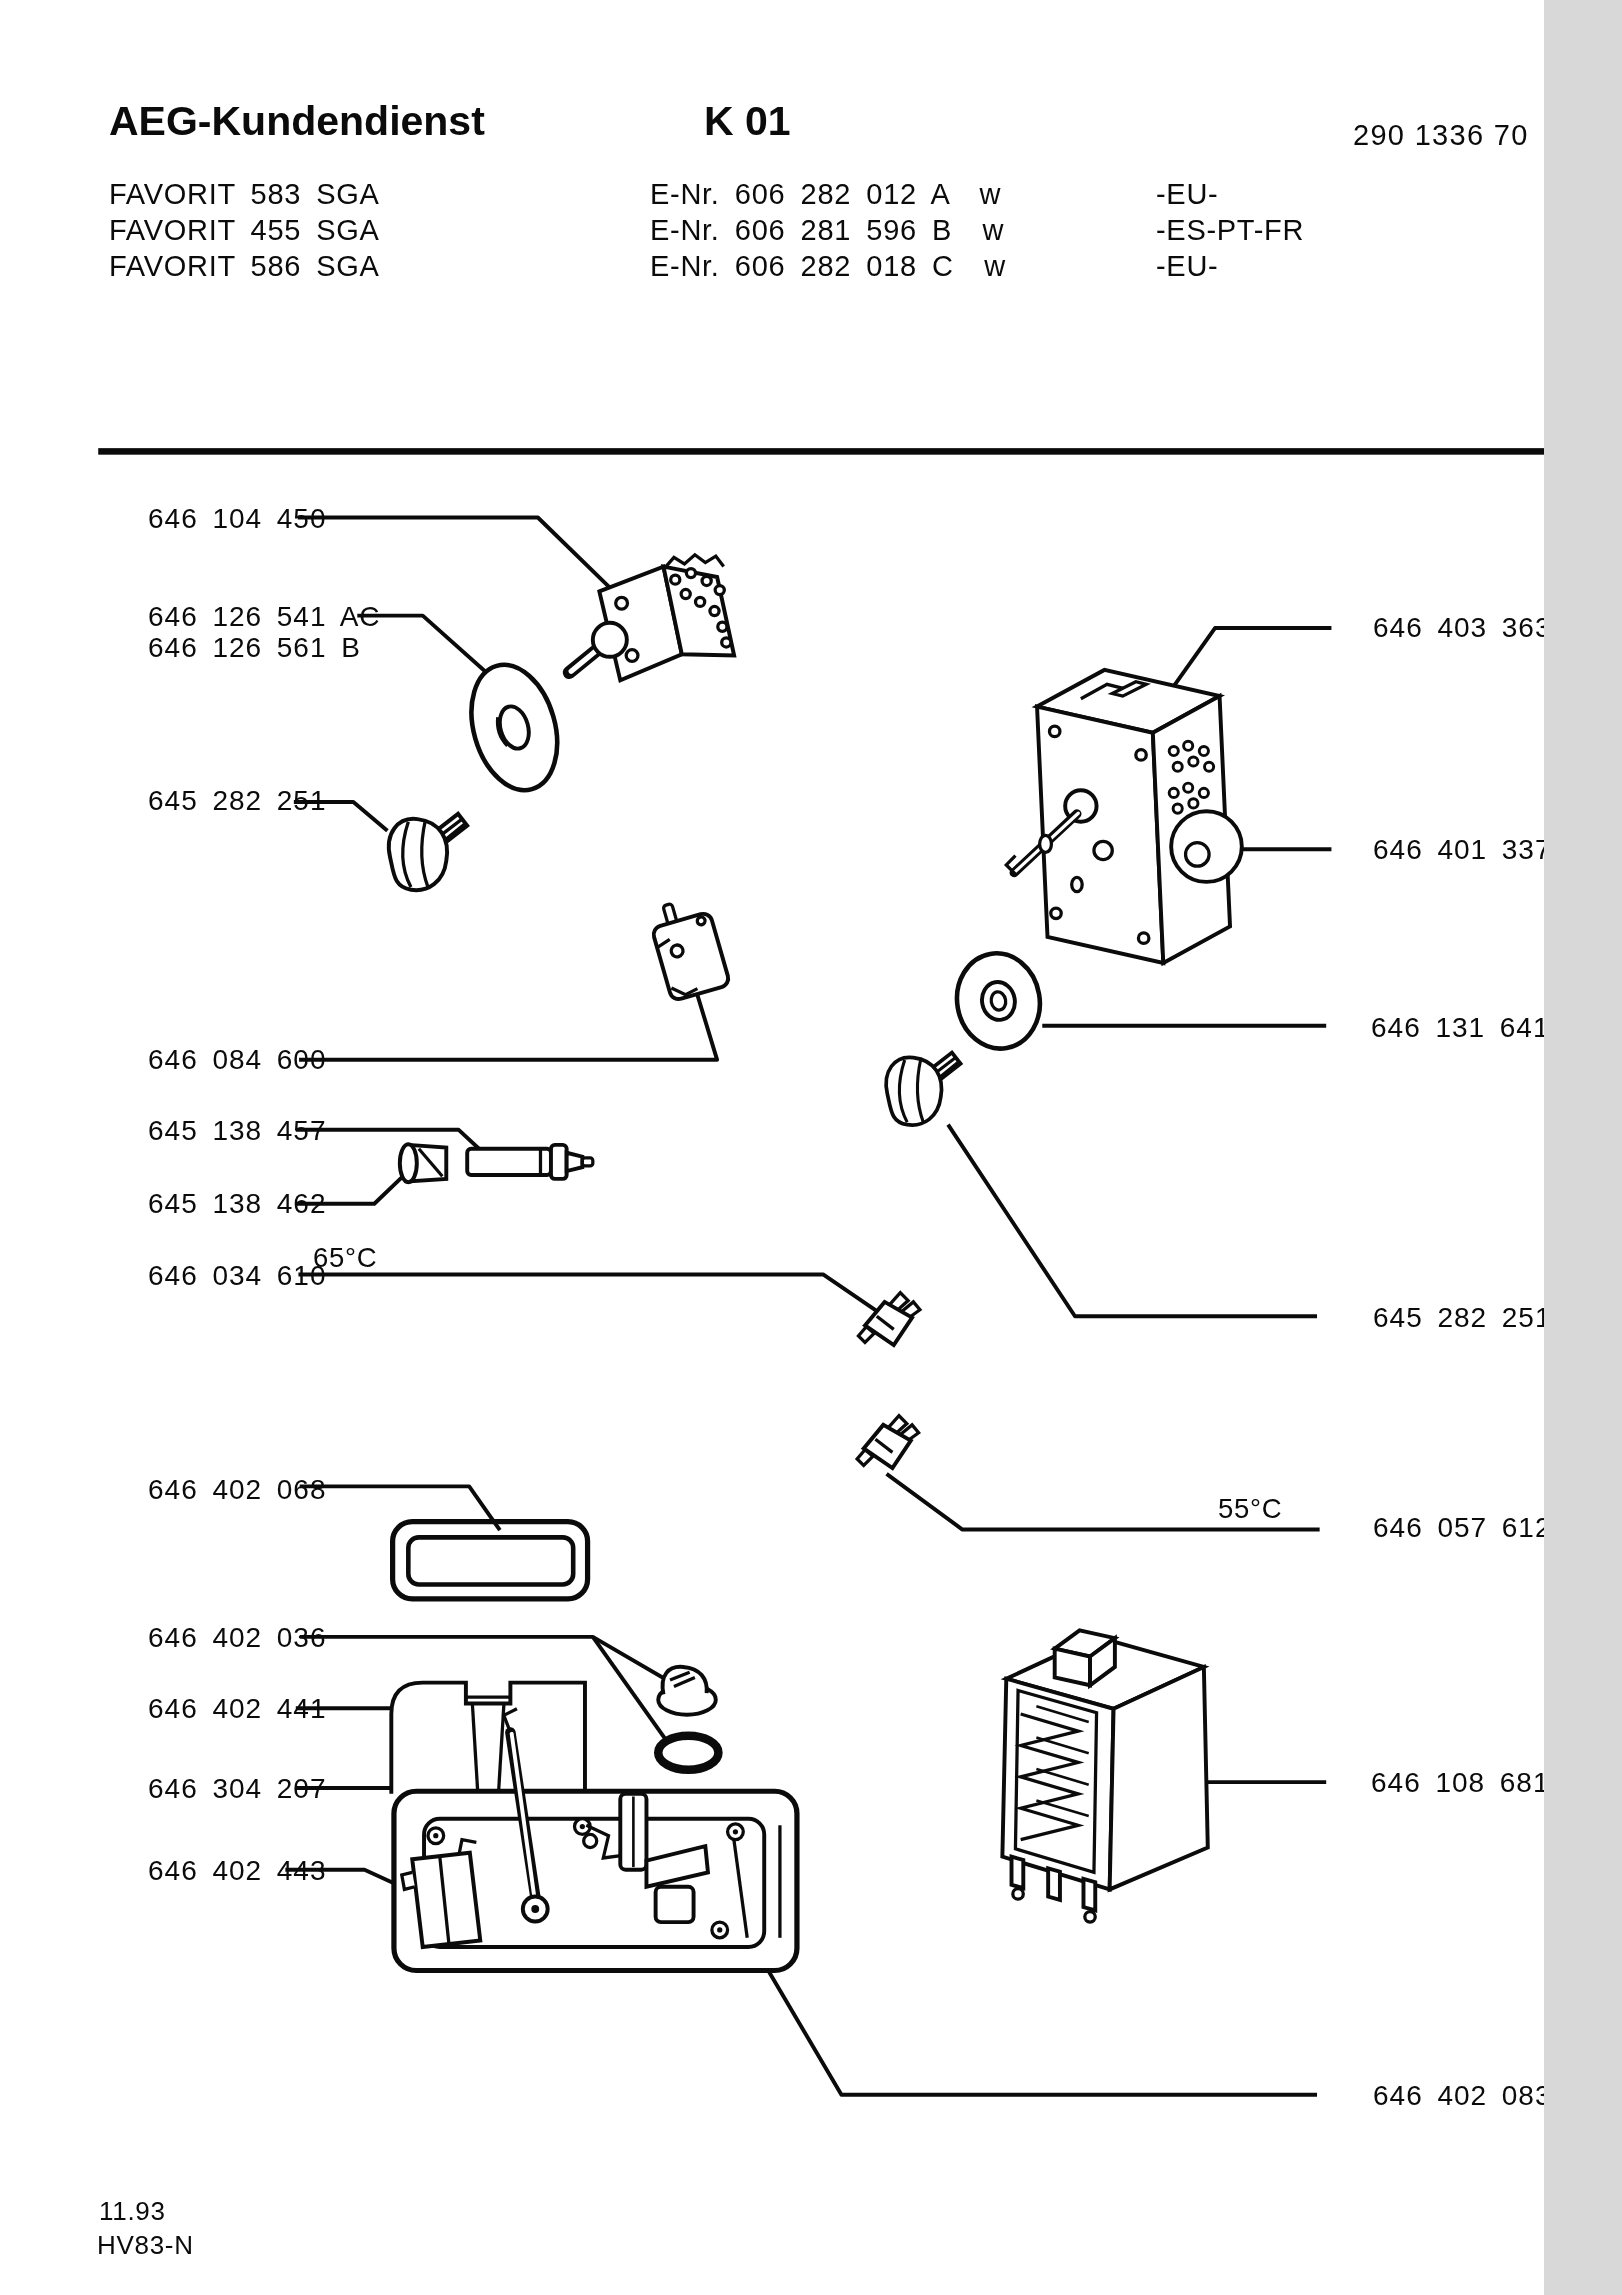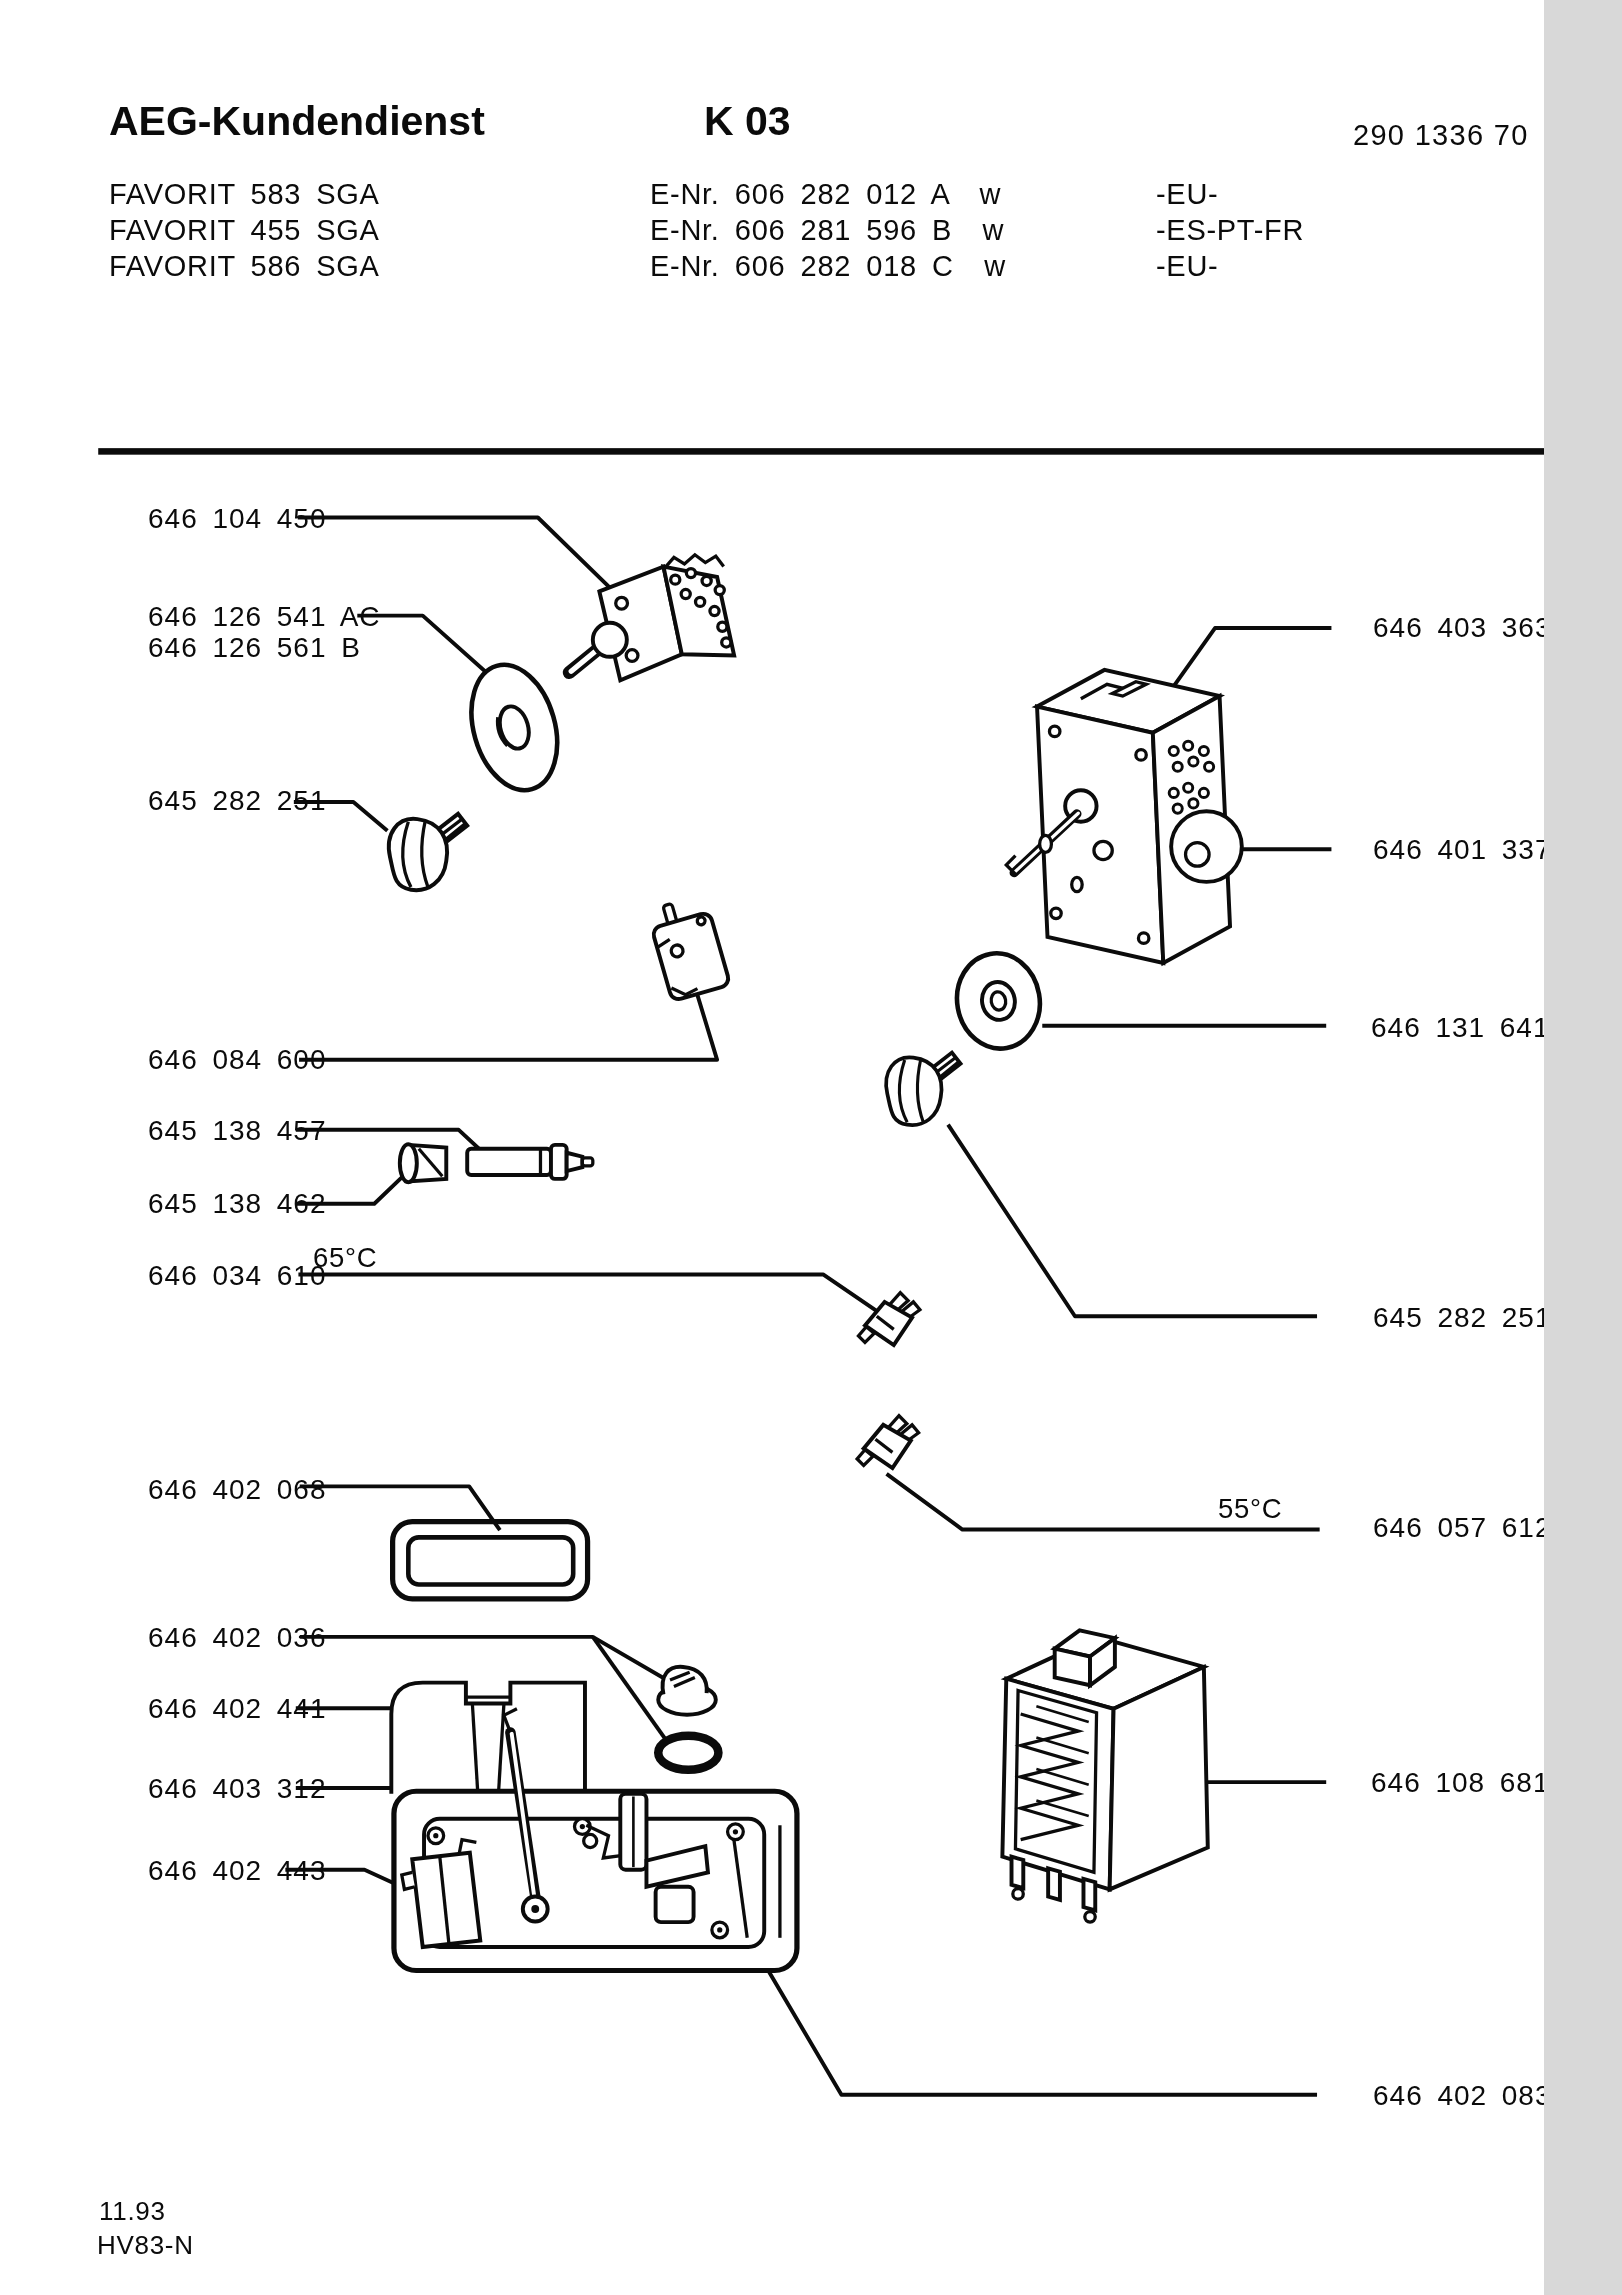--- a/index.html
+++ b/index.html
@@ -260,21 +260,21 @@
       <path d="M1584,2608 L1664,2632 M1584,2656 L1664,2680 M1584,2704 L1664,2728 M1584,2752 L1664,2776" fill="none" stroke-width="4"></path>
       <polygon points="1546,2838 1564,2843 1564,2886 1546,2881"></polygon>
       <polygon points="1602,2856 1620,2861 1620,2904 1602,2899"></polygon>
       <polygon points="1656,2872 1674,2877 1674,2920 1656,2915"></polygon>
       <circle cx="1556" cy="2895" r="8" stroke-width="5"></circle>
       <circle cx="1666" cy="2930" r="8" stroke-width="5"></circle>
     </g>
   </svg>
 
   <div class="abs brand" style="left:109px;top:98px;">AEG-Kundendienst</div>
-  <div class="abs pagecode" style="left:704px;top:98px;">K 03</div>
+  <div class="abs pagecode" style="left:704px;top:98px;">K 01</div>
   <div class="abs docnum" style="left:1353px;top:119px;">290 1336 70</div>
 
   <div class="abs hrow" style="left:109px;top:178px;">FAVORIT 583 SGA</div>
   <div class="abs hrow" style="left:650px;top:178px;">E-Nr. 606 282 012 A  w</div>
   <div class="abs hrow" style="left:1156px;top:178px;">-EU-</div>
 
   <div class="abs hrow" style="left:109px;top:214px;">FAVORIT 455 SGA</div>
   <div class="abs hrow" style="left:650px;top:214px;">E-Nr. 606 281 596 B  w</div>
   <div class="abs hrow" style="left:1156px;top:214px;">-ES-PT-FR</div>
 
@@ -287,21 +287,21 @@
   <div class="abs lbl" style="left:109px;top:632px;">646 126 561 B</div>
   <div class="abs lbl" style="left:109px;top:785px;">645 282 251</div>
   <div class="abs lbl" style="left:109px;top:1044px;">646 084 600</div>
   <div class="abs lbl" style="left:109px;top:1115px;">645 138 457</div>
   <div class="abs lbl" style="left:109px;top:1188px;">645 138 462</div>
   <div class="abs lbl" style="left:109px;top:1260px;">646 034 610</div>
   <div class="abs temp" style="left:313px;top:1242px;">65°C</div>
   <div class="abs lbl" style="left:109px;top:1474px;">646 402 068</div>
   <div class="abs lbl" style="left:109px;top:1622px;">646 402 036</div>
   <div class="abs lbl" style="left:109px;top:1693px;">646 402 441</div>
-  <div class="abs lbl" style="left:109px;top:1773px;">646 403 312</div>
+  <div class="abs lbl" style="left:109px;top:1773px;">646 304 207</div>
   <div class="abs lbl" style="left:109px;top:1855px;">646 402 443</div>
 
   <div class="abs lbl" style="left:1334px;top:612px;">646 403 363</div>
   <div class="abs lbl" style="left:1334px;top:834px;">646 401 337</div>
   <div class="abs lbl" style="left:1332px;top:1012px;">646 131 641</div>
   <div class="abs lbl" style="left:1334px;top:1302px;">645 282 251</div>
   <div class="abs temp" style="left:1218px;top:1493px;">55°C</div>
   <div class="abs lbl" style="left:1334px;top:1512px;">646 057 612</div>
   <div class="abs lbl" style="left:1332px;top:1767px;">646 108 681</div>
   <div class="abs lbl" style="left:1334px;top:2080px;">646 402 083</div>

